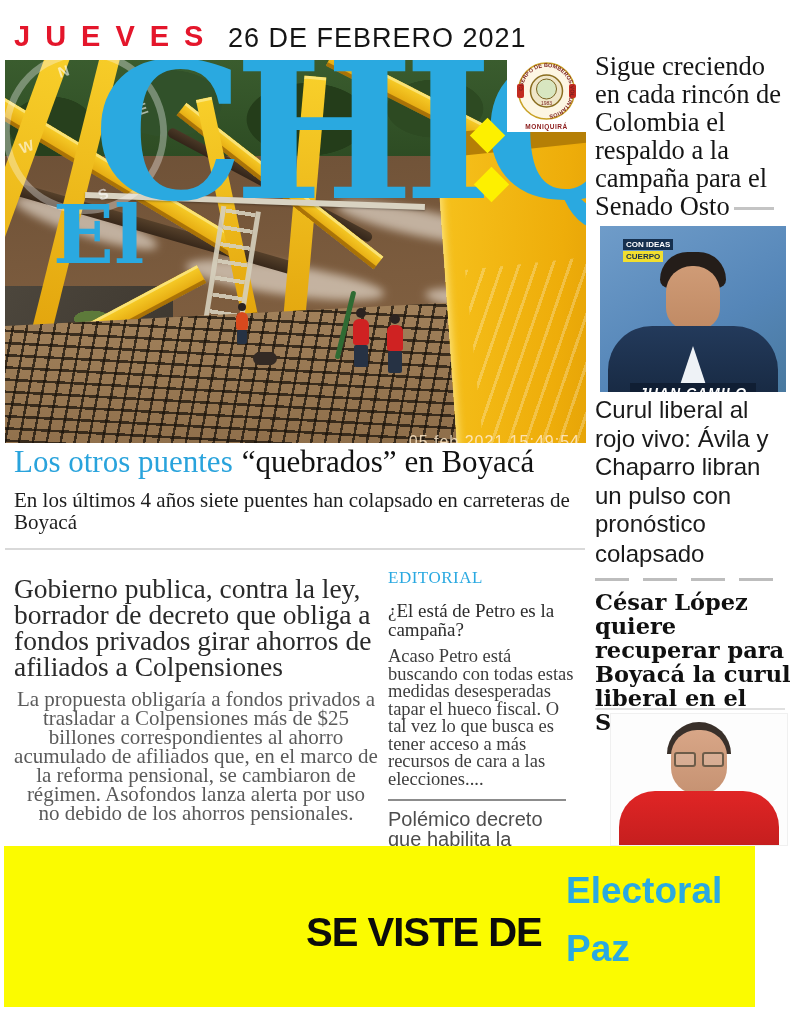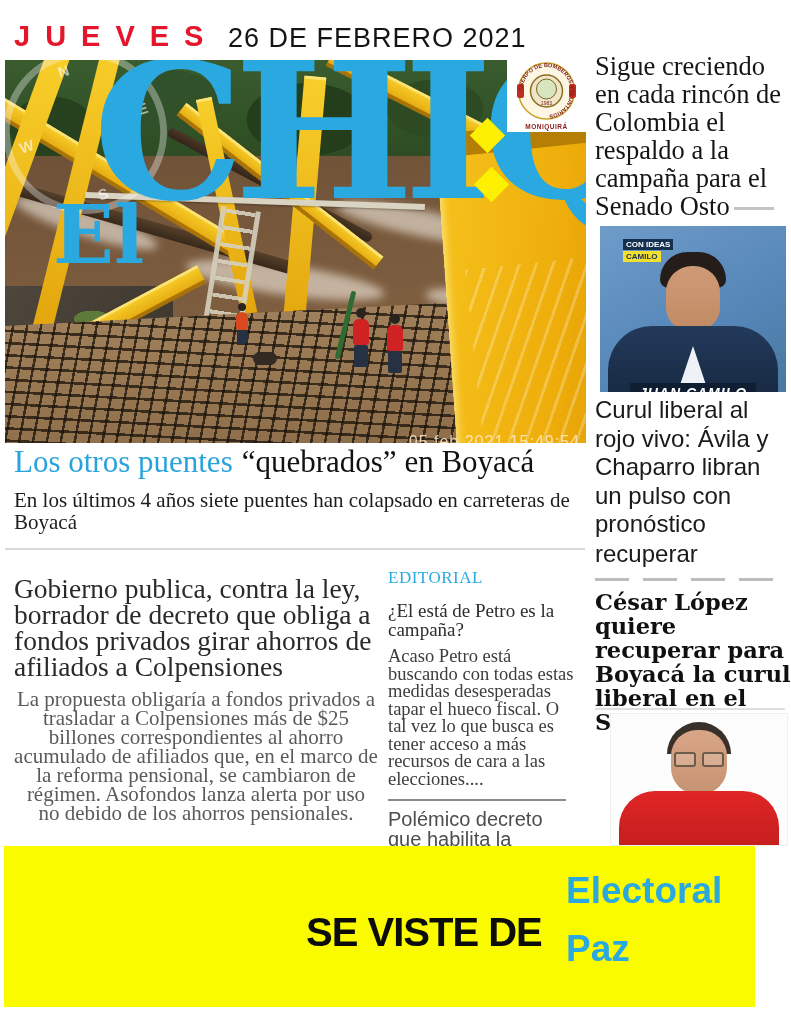--- a/index.html
+++ b/index.html
@@ -287,29 +287,29 @@
     <span>Sigue creciendo en cada rincón de Colombia el respaldo a la campaña para el Senado Osto</span><span class="rc-dash"></span>
   </div>
 
   <div class="cand-photo">
     <div class="cp-hair"></div>
     <div class="cp-face"></div>
     <div class="cp-suit"></div>
     <div class="cp-shirt"></div>
     <div class="cp-badge">
       <span class="cp-b1">CON IDEAS</span>
-      <span class="cp-b2">CAMILO</span>
+      <span class="cp-b2">CUERPO</span>
     </div>
     <div class="cp-caption">
       <span>JUAN CAMILO</span>
     </div>
   </div>
 
   <p class="rc-mid">Curul liberal al rojo vivo: Ávila y Chaparro  libran un pulso con pronóstico</p>
-  <div class="rc-mid2">recuperar</div>
+  <div class="rc-mid2">colapsado</div>
   <div class="rc-dashes"></div>
   <h3 class="rc-bottom">César López quiere recuperar para Boyacá la curul liberal en el Senado</h3>
   <div class="rc-rule"></div>
 
   <div class="red-photo">
     <div class="rp-hair"></div>
     <div class="rp-face"></div>
     <div class="rp-glasses">
       <div class="lens"></div>
         <div class="lens"></div>

